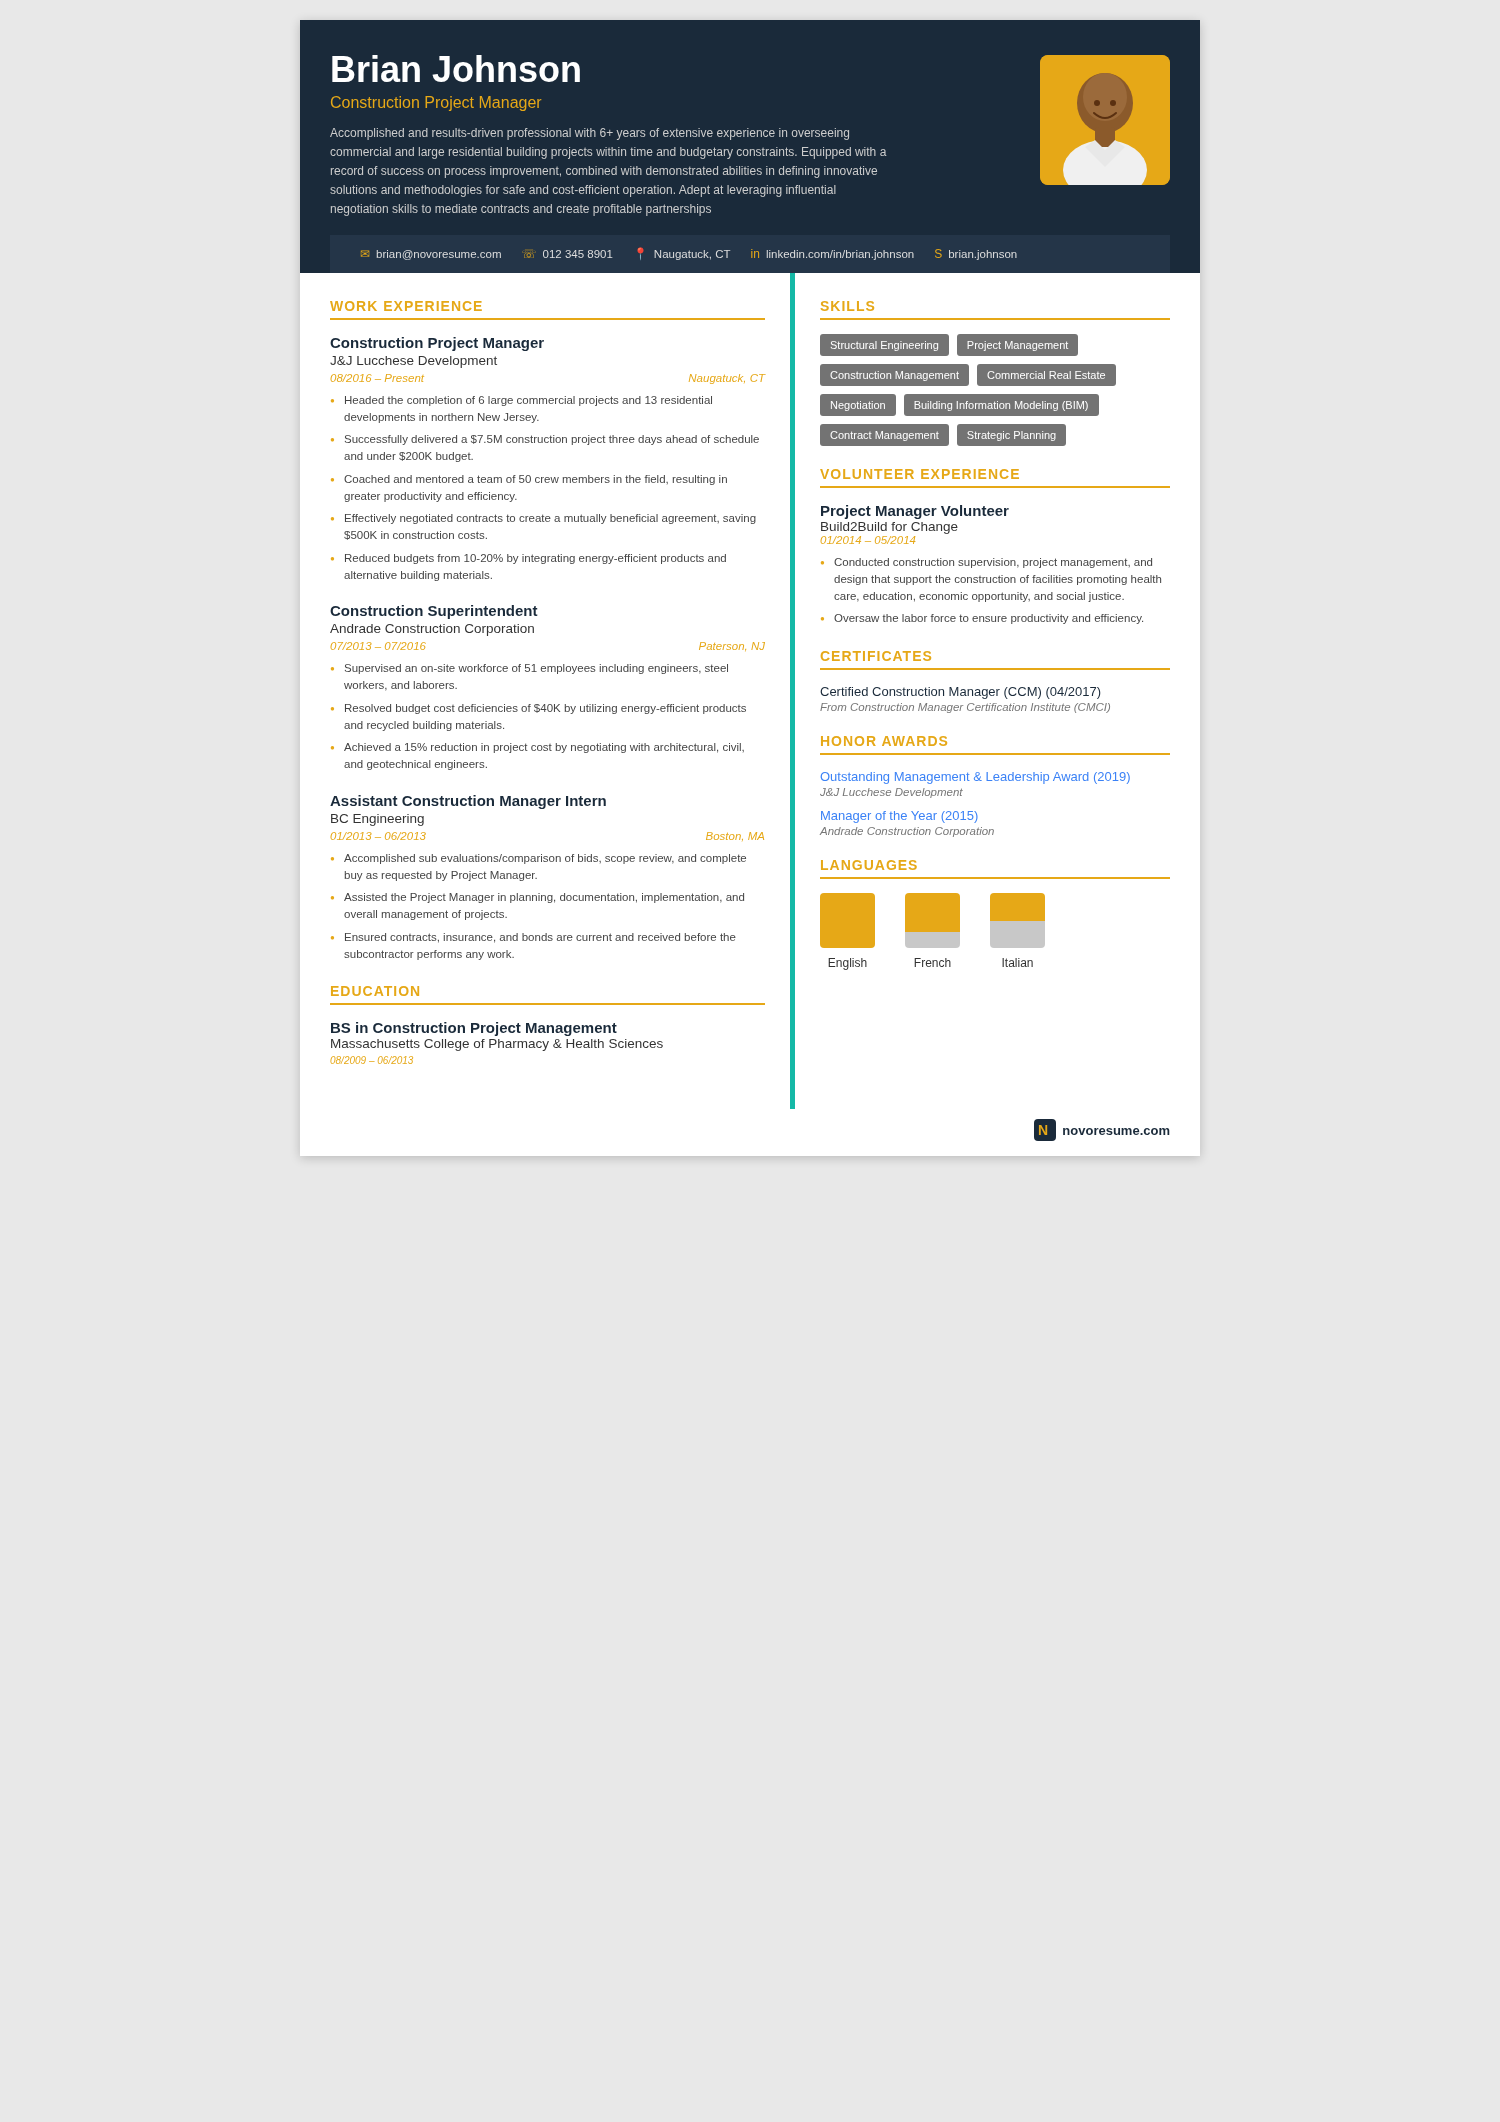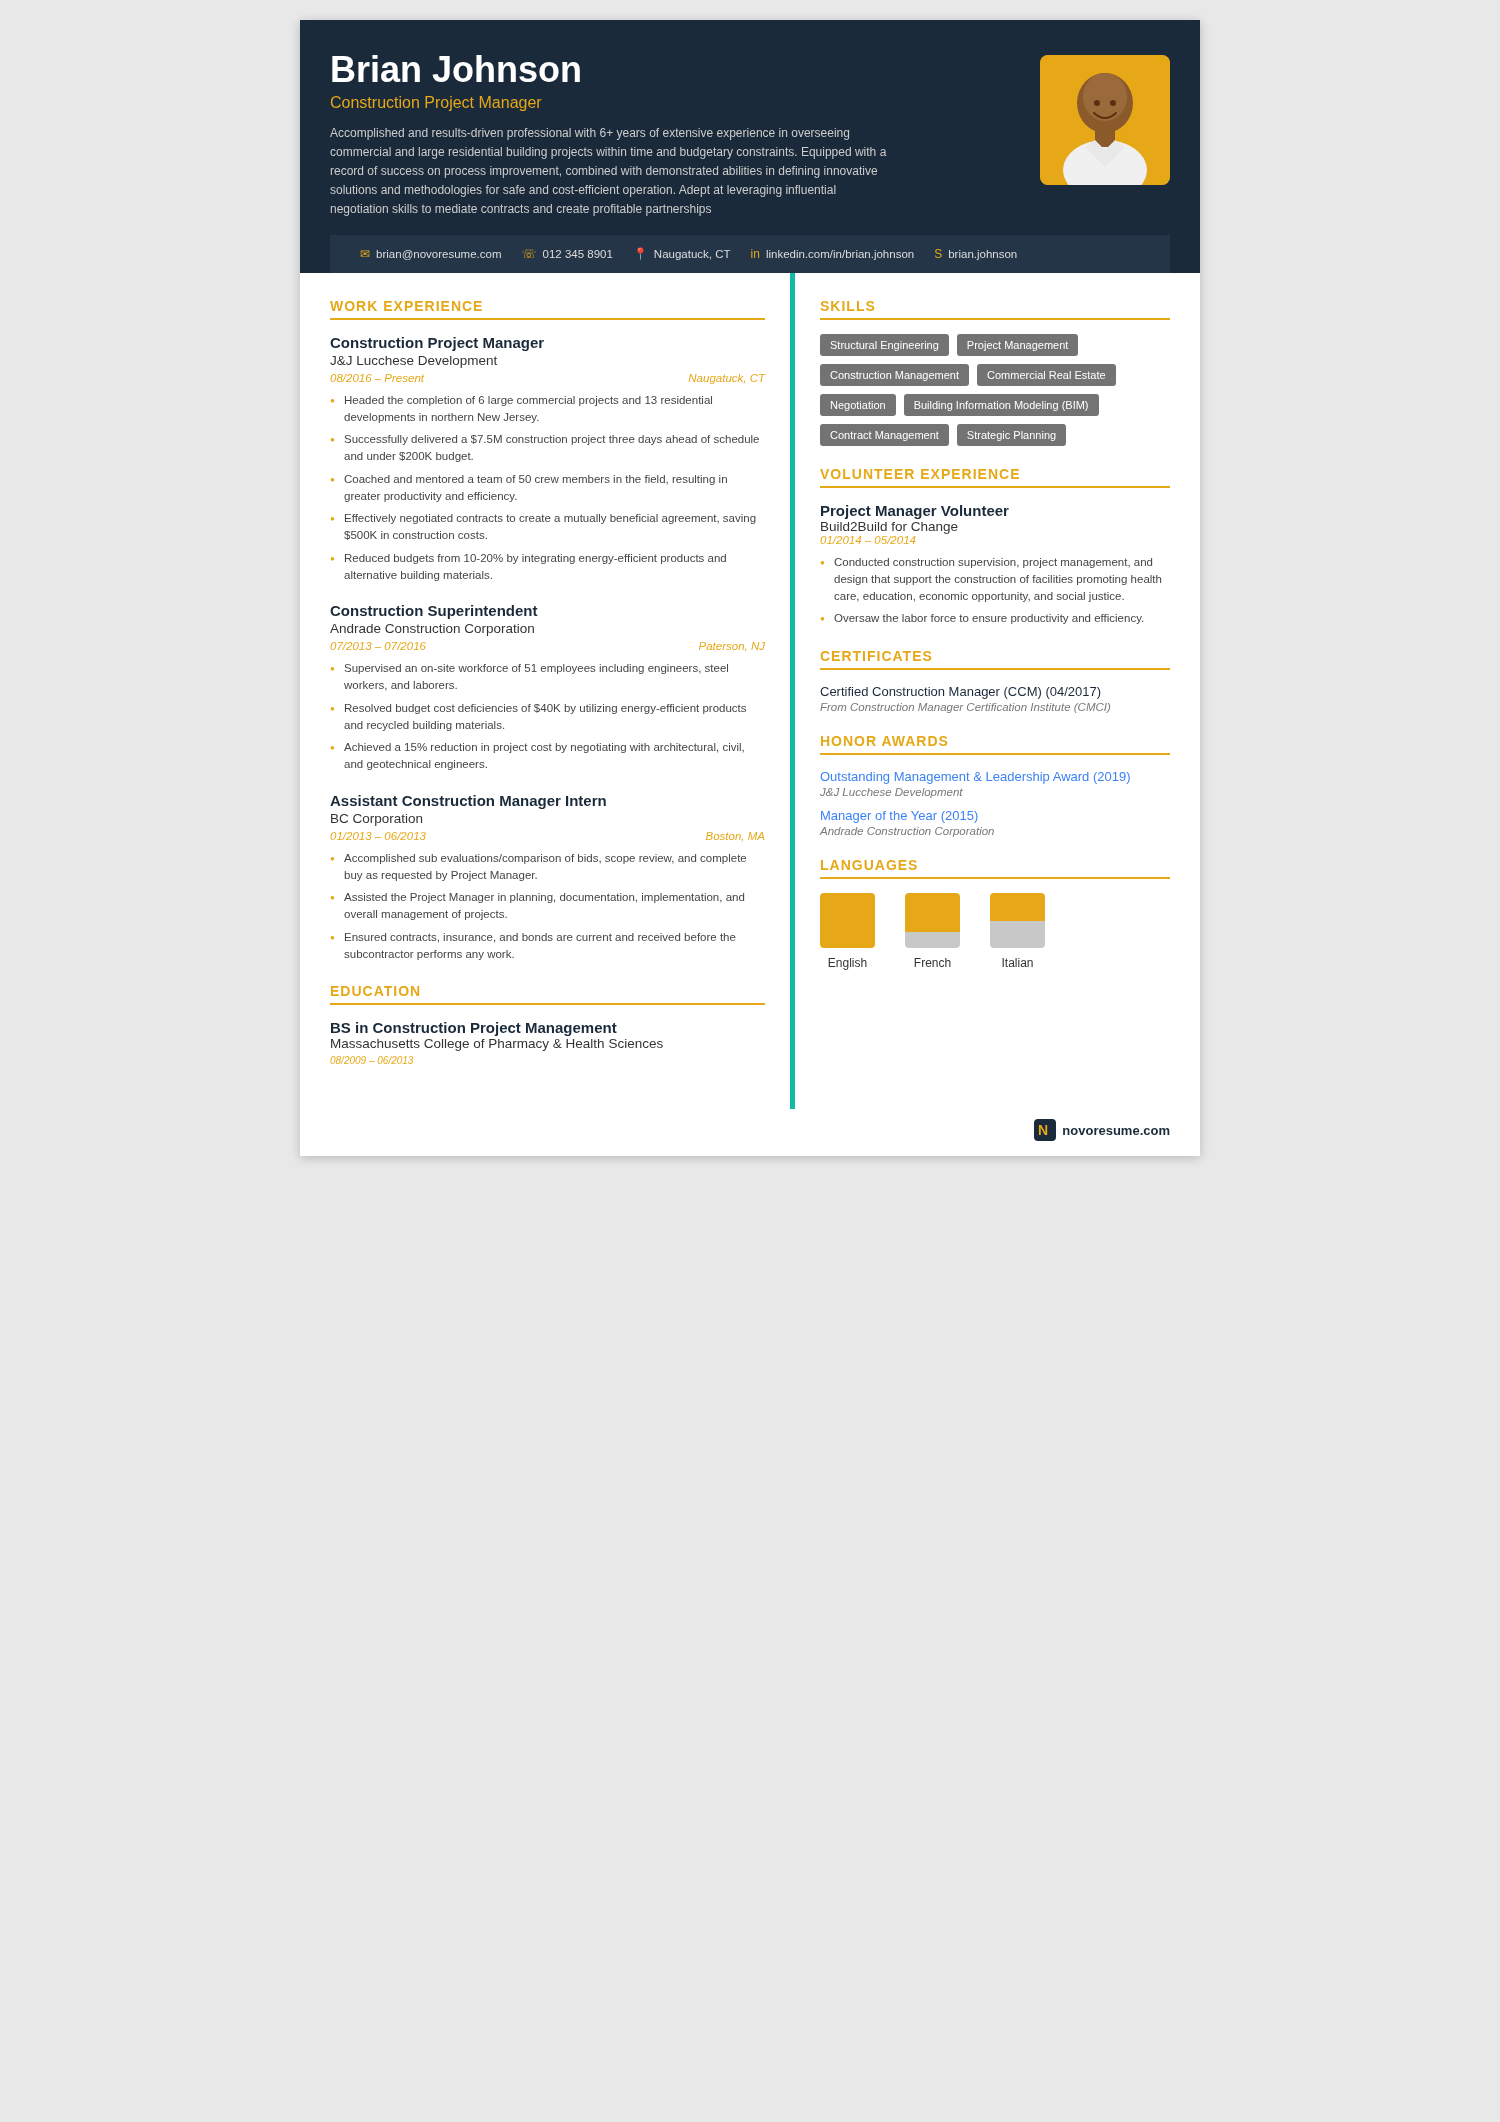--- a/index.html
+++ b/index.html
@@ -351,21 +351,21 @@
         </div>
         <ul class="job-bullets">
           <li>Supervised an on-site workforce of 51 employees including engineers, steel workers, and laborers.</li>
           <li>Resolved budget cost deficiencies of $40K by utilizing energy-efficient products and recycled building materials.</li>
           <li>Achieved a 15% reduction in project cost by negotiating with architectural, civil, and geotechnical engineers.</li>
         </ul>
       </div>
 
       <div class="work-entry">
         <div class="job-title">Assistant Construction Manager Intern</div>
-        <div class="job-company">BC Corporation</div>
+        <div class="job-company">BC Engineering</div>
         <div class="job-meta">
           <span>01/2013 – 06/2013</span>
           <span>Boston, MA</span>
         </div>
         <ul class="job-bullets">
           <li>Accomplished sub evaluations/comparison of bids, scope review, and complete buy as requested by Project Manager.</li>
           <li>Assisted the Project Manager in planning, documentation, implementation, and overall management of projects.</li>
           <li>Ensured contracts, insurance, and bonds are current and received before the subcontractor performs any work.</li>
         </ul>
       </div>

